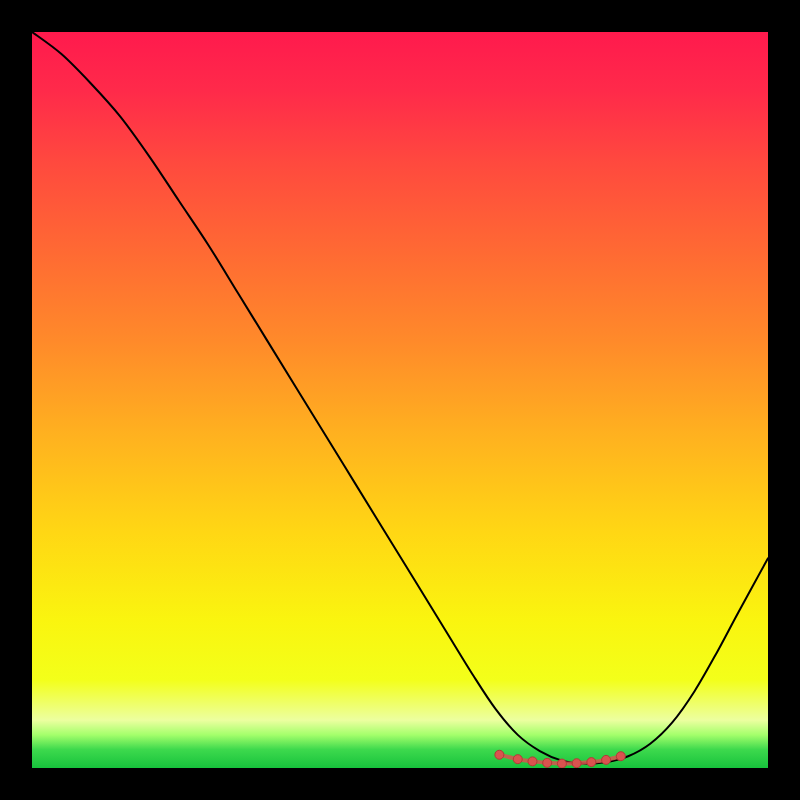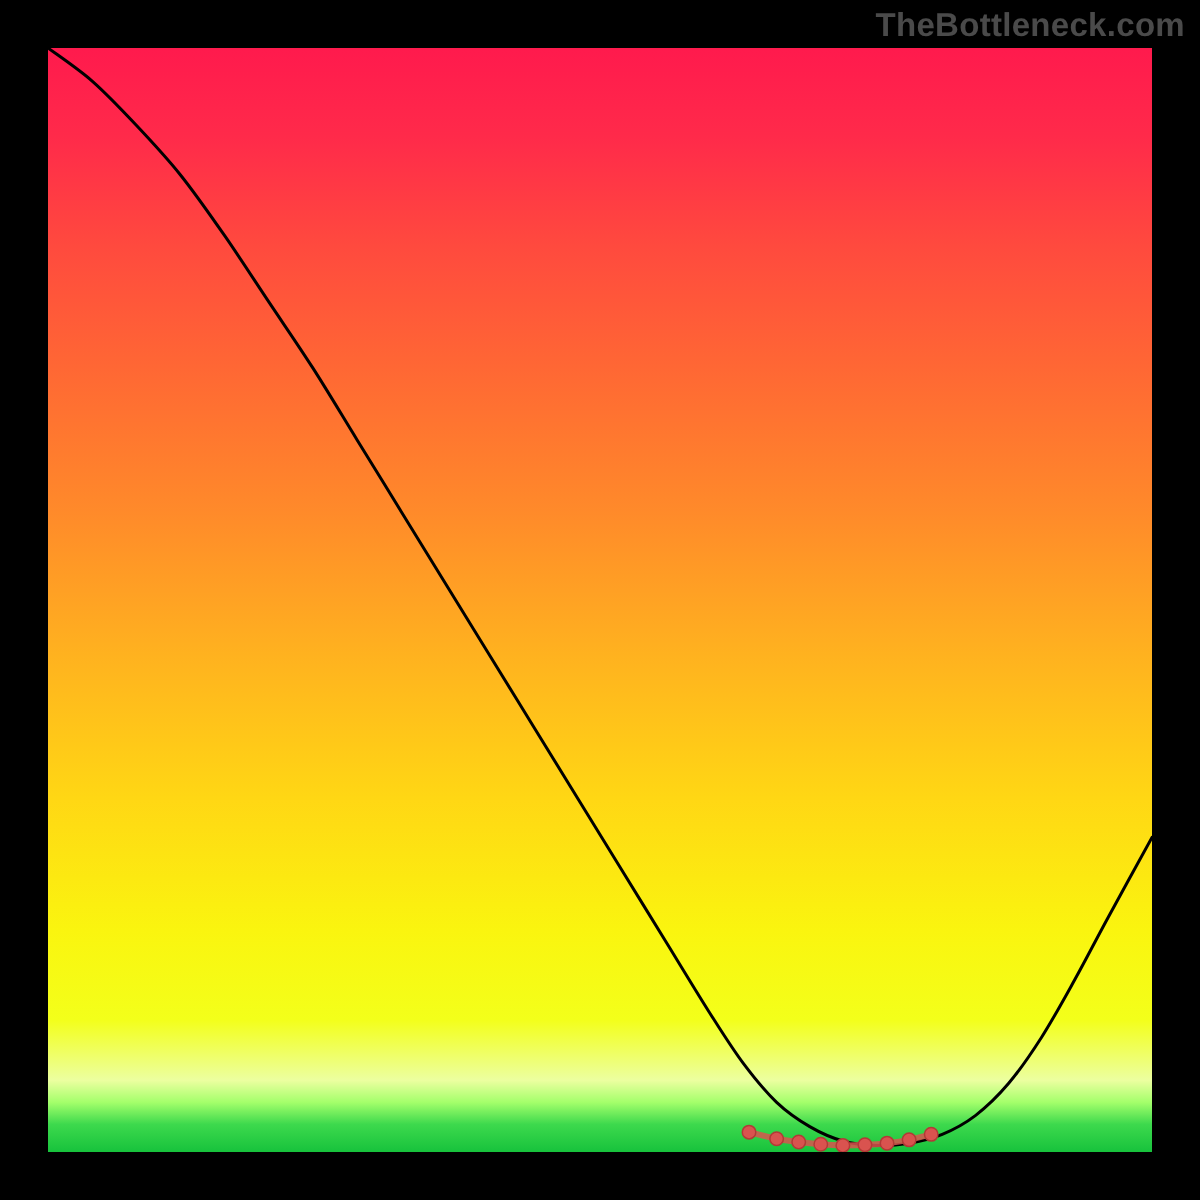--- a/index.html
+++ b/index.html
@@ -38,21 +38,20 @@
   .plot svg {
     display: block;
     width: 736px;
     height: 736px;
   }
 </style>
 </head>
 <body>
 
 <div class="frame">
-  <div class="watermark">TheBottleneck.com</div>
   <div class="plot">
     <svg id="chart-svg" viewBox="0 0 736 736">
         <defs>
           <linearGradient id="heat" x1="0" y1="0" x2="0" y2="1">
             <stop offset="0%" stop-color="#ff1a4d"></stop>
             <stop offset="8%" stop-color="#ff2a4a"></stop>
             <stop offset="18%" stop-color="#ff4a3e"></stop>
             <stop offset="30%" stop-color="#ff6a33"></stop>
             <stop offset="42%" stop-color="#ff8a2a"></stop>
             <stop offset="55.00000000000001%" stop-color="#ffb21f"></stop>

